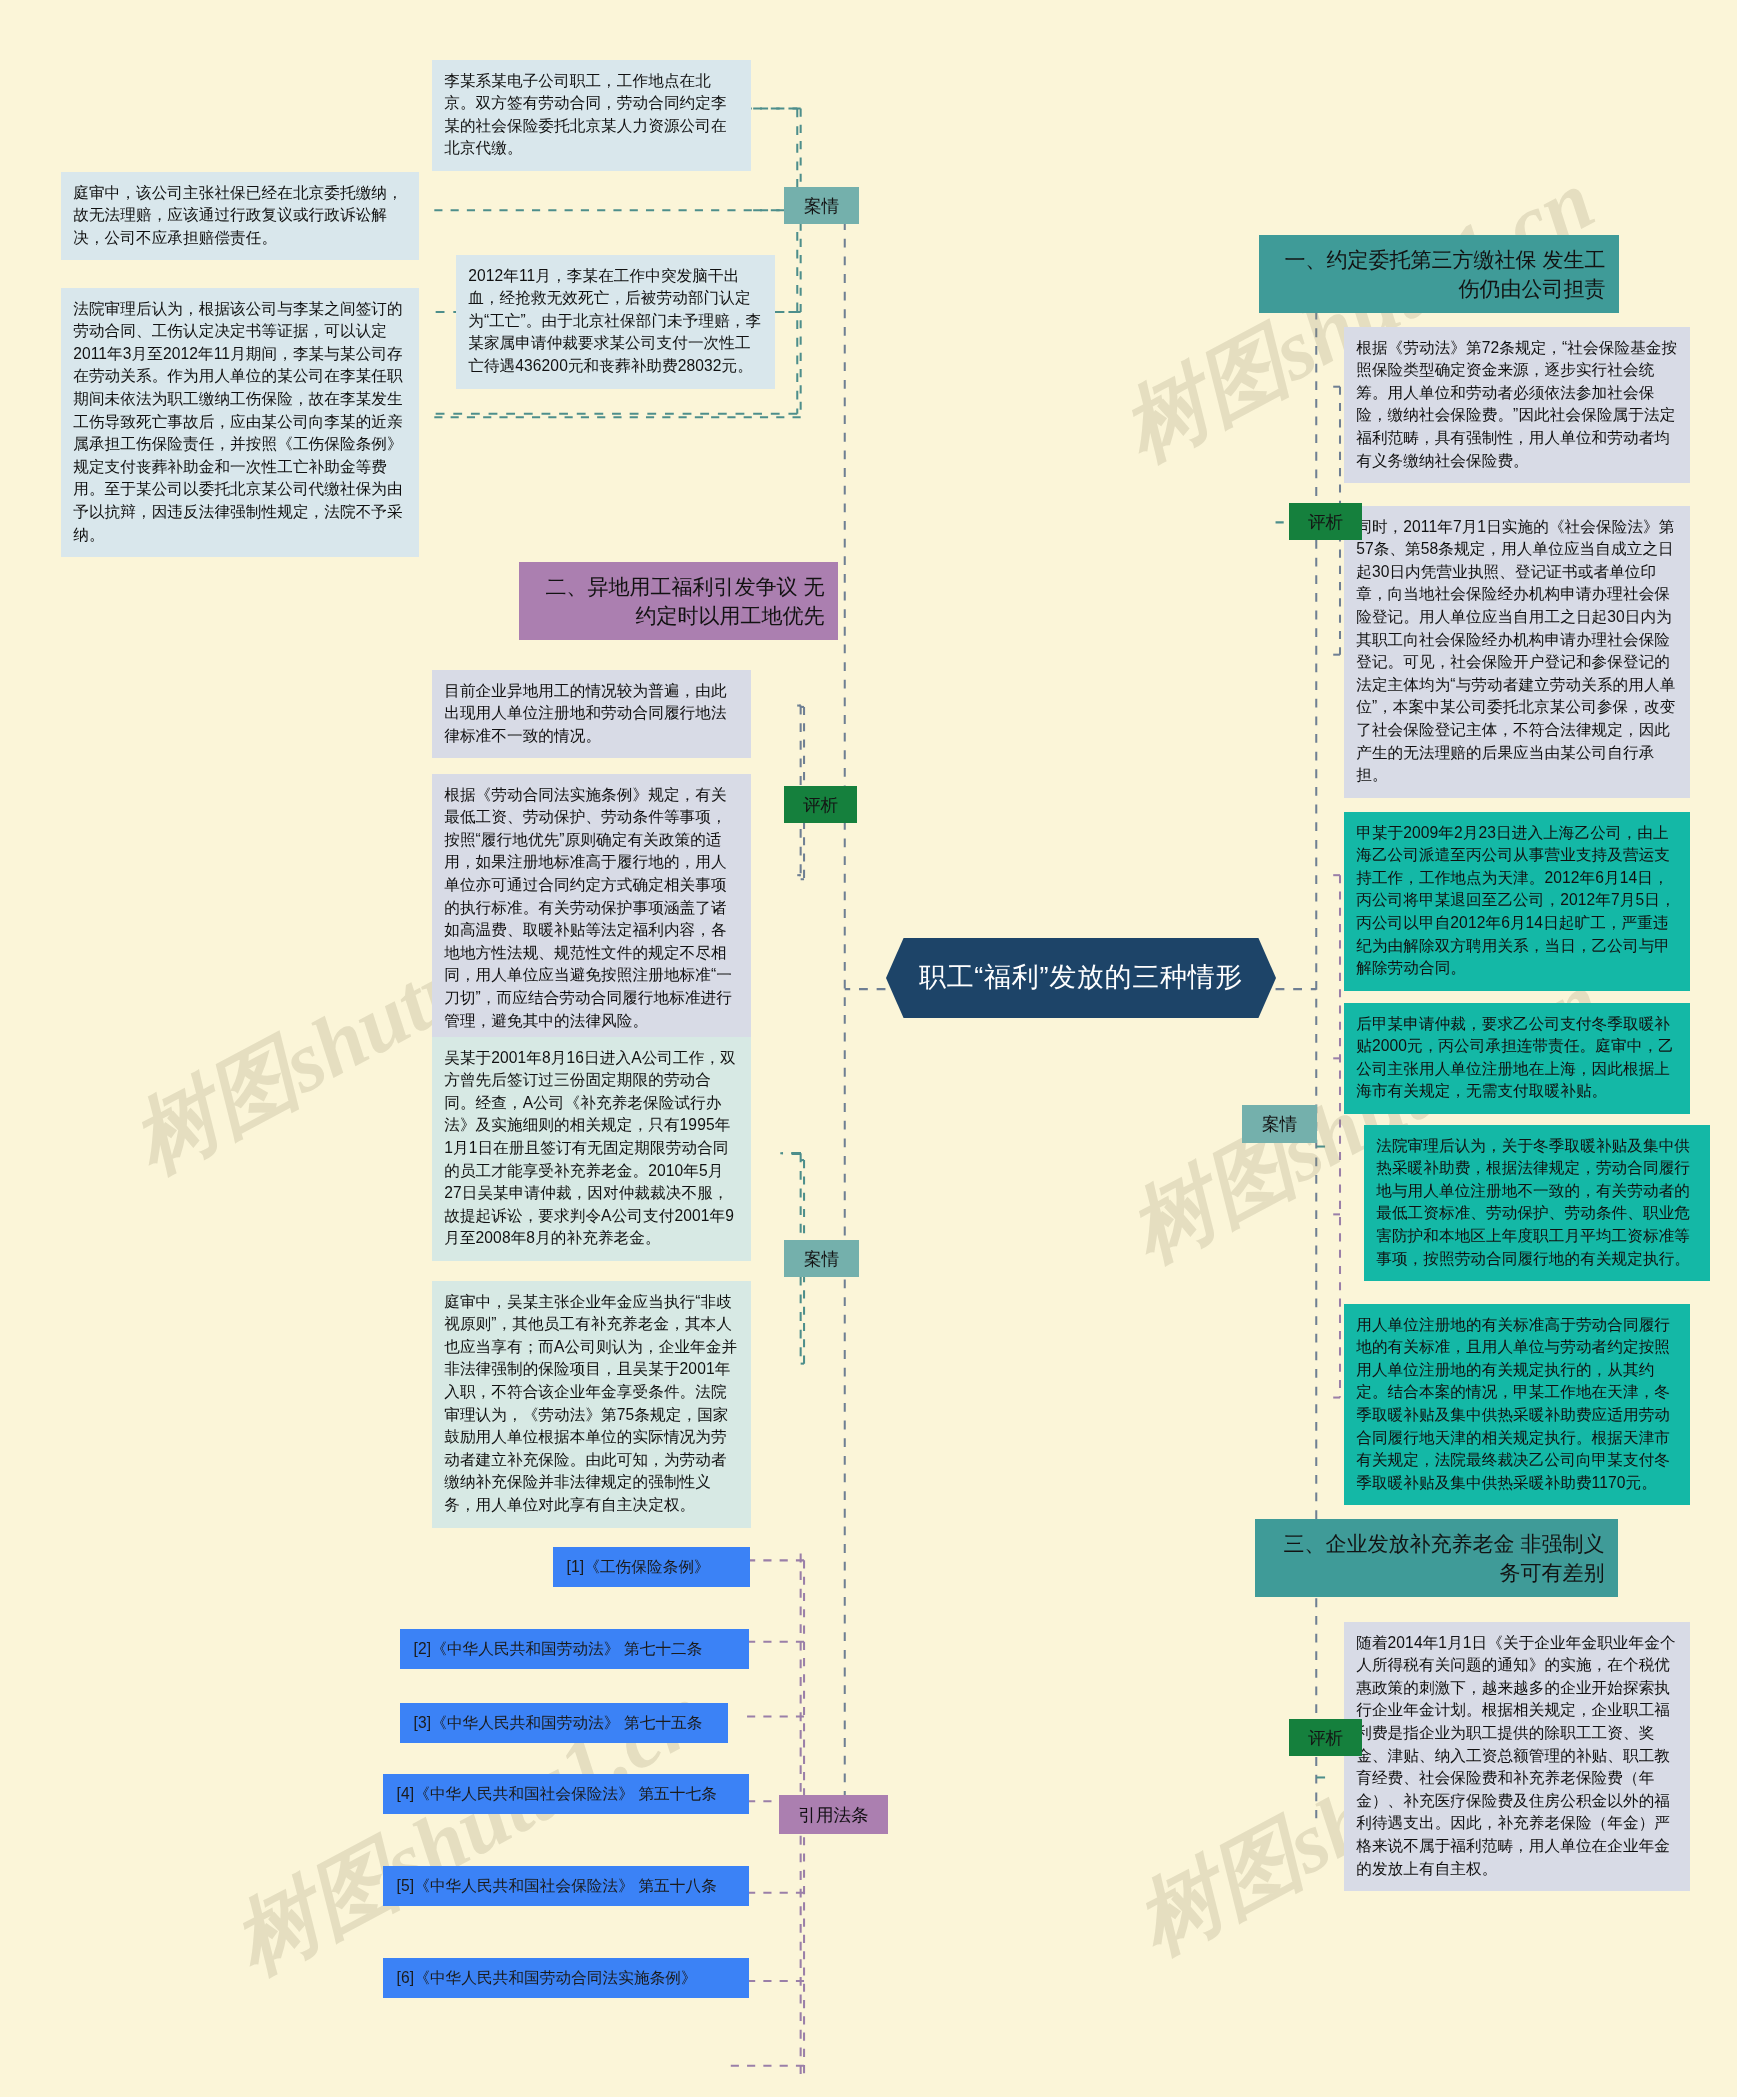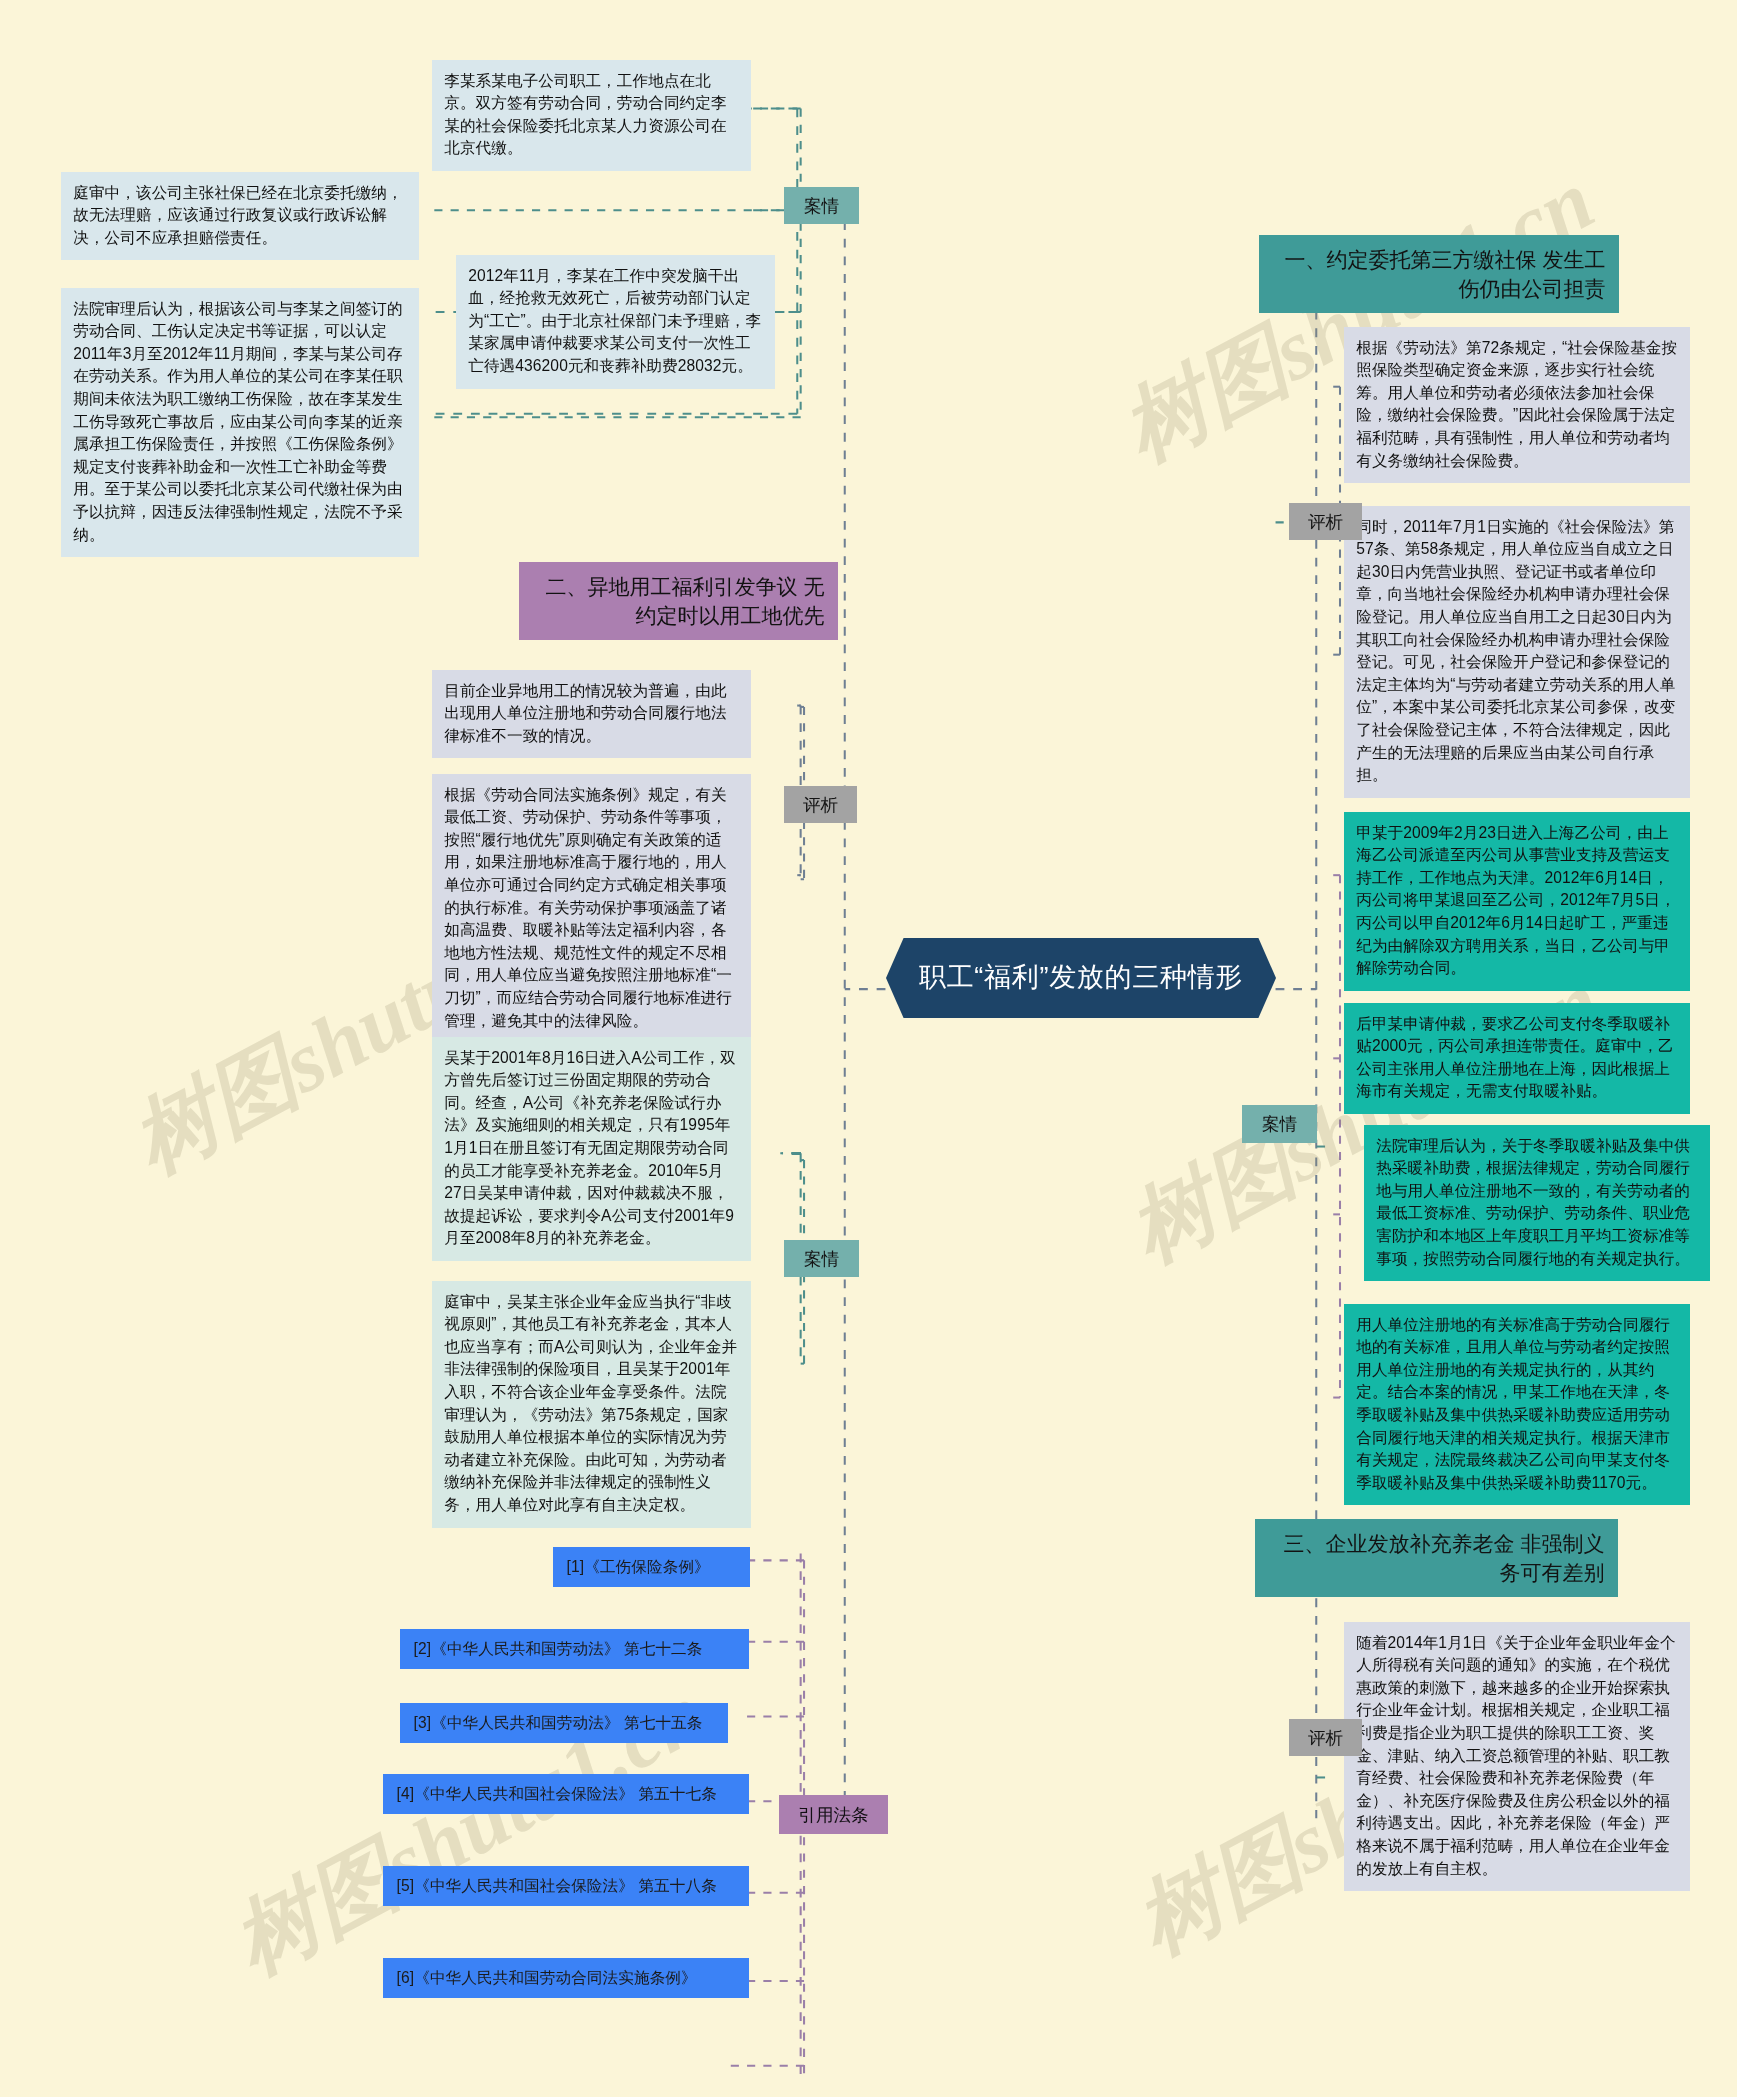--- a/index.html
+++ b/index.html
@@ -51,21 +51,21 @@
   }
 
   
   .chip{
     position:absolute;box-sizing:border-box;
     display:flex;align-items:center;justify-content:center;
     font-size:17.6px;color:#141414;
     padding:6.8px 11px;
   }
   .chip.teal{background:#74b0ac;}
-  .chip.slate{background:#a3a3a3;}
+  .chip.slate{background:#15803d;}
   .chip.purple{background:#ab7fb0;color:#120f14;}
   .chip.teal2{background:#74b0ac;}
 
   
   .section{
     position:absolute;box-sizing:border-box;
     font-size:21px;line-height:1.4;padding:9.5px 13.6px;
     color:#121212;
     text-align:right;
   }

